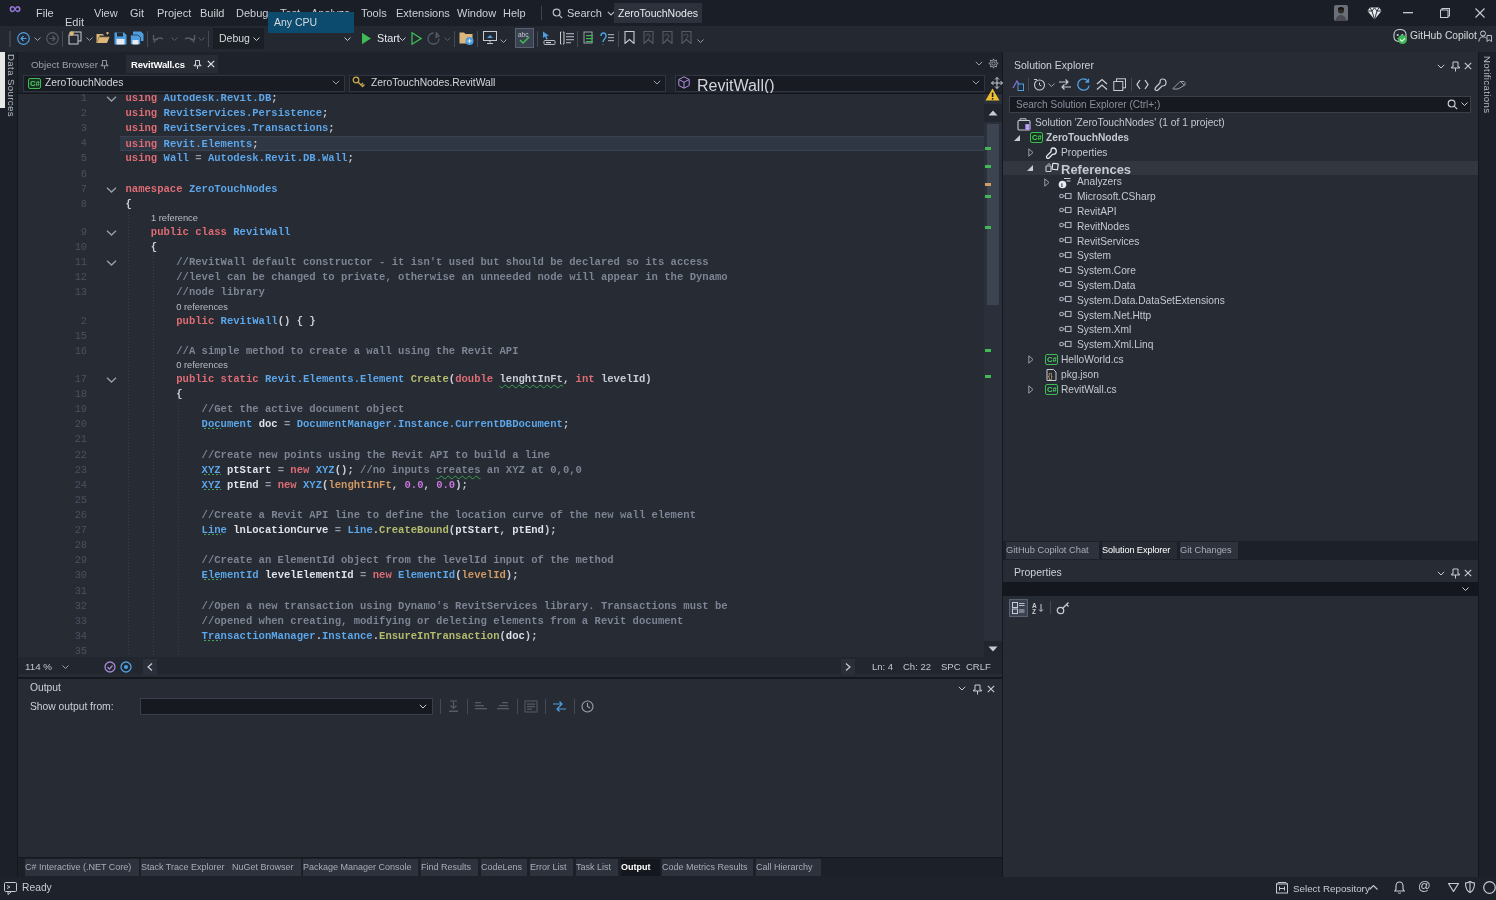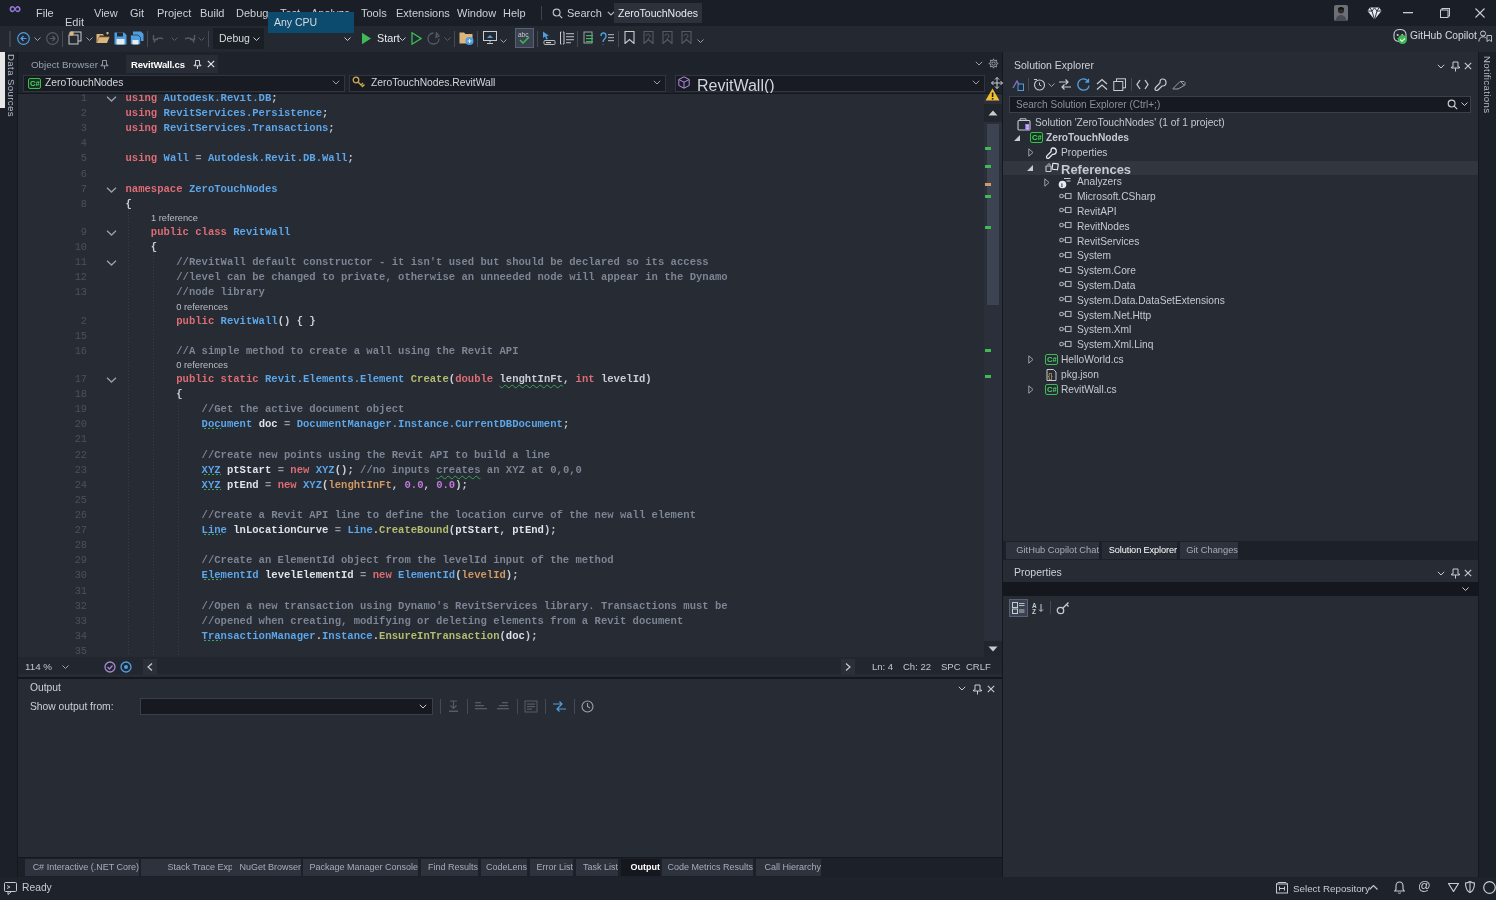--- a/index.html
+++ b/index.html
@@ -11,21 +11,21 @@
 .dts{background-image:radial-gradient(circle,#3fa65b 0.9px,transparent 1.1px);background-size:4px 3px;background-repeat:repeat-x;background-position:1px bottom}
 .cl{position:absolute;left:125.5px;height:15.12px;line-height:15.12px;font-family:"Liberation Mono",monospace;font-size:10.57px;letter-spacing:0;color:#c9ced8;white-space:pre;font-weight:bold;text-shadow:0 0 0.4px rgba(0,0,0,0.3)}
 .curline{background:#303744;left:120px;padding-left:5.5px;right:18px;border-top:1px solid #3a4150;border-bottom:1px solid #3a4150;box-sizing:border-box}
 .lens{position:absolute;height:13.0px;line-height:13.0px;font-size:9.3px;color:#b9bec7}
 .gn{position:absolute;right:0;height:15.12px;line-height:15.12px;font-size:10.3px;color:#4a5260;font-family:"Liberation Mono",monospace}
 .fold{position:absolute;left:106px}
 .guide{position:absolute;width:1px;background-image:linear-gradient(to bottom,#363d4b 1px,transparent 1px);background-size:1px 3px}
 .menu{font-size:11px;color:#ccd0d6}
 .vtext{writing-mode:vertical-rl;font-size:9.6px;color:#b9bfc9;letter-spacing:0.4px}
 .sep{position:absolute;width:1px;background:#474d58}
-.tabbox{position:absolute;top:859px;height:17px;background:#2e323c;color:#a6acb8;font-size:9px;line-height:17px;text-align:right;white-space:nowrap;overflow:hidden}
+.tabbox{position:absolute;top:859px;height:17px;background:#2e323c;color:#a6acb8;font-size:9px;line-height:17px;text-align:left;white-space:nowrap;overflow:hidden}
 .ddbox{position:absolute;background:#16191f;border:1px solid #3a3f49;box-sizing:border-box}
 </style></head><body>
 <div class="abs" style="left:0;top:0;width:1496px;height:26px;background:#1a1e26"></div>
 <div class="abs" style="left:9px;top:-1px;color:#9576d9;font-size:17px;font-weight:bold">∞</div>
 <div class="abs menu" style="left:36px;top:6.5px">File</div>
 <div class="abs menu" style="left:65px;top:16px">Edit</div>
 <div class="abs menu" style="left:94px;top:6.5px">View</div>
 <div class="abs menu" style="left:130px;top:6.5px">Git</div>
 <div class="abs menu" style="left:157px;top:6.5px">Project</div>
 <div class="abs menu" style="left:200px;top:6.5px">Build</div>
@@ -322,20 +322,21 @@
         <div class="gn" style="top:613.84px">33</div>
         <div class="gn" style="top:628.96px">34</div>
         <div class="gn" style="top:644.08px">35</div>
       </div>
       <div class="cl" style="top:91.00px"><i class="kw">using</i> <i class="ty">Autodesk.Revit.DB</i>;</div>
       <svg class="fold" style="top:96.0px" width="11" height="6" viewBox="0 0 11 6">
         <path d="M1 0.7 L5.5 5 L10 0.7" fill="none" stroke="#9aa0aa" stroke-width="1.3"></path>
       </svg>
       <div class="cl" style="top:106.12px"><i class="kw">using</i> <i class="ty">RevitServices.Persistence</i>;</div>
       <div class="cl" style="top:121.24px"><i class="kw">using</i> <i class="ty">RevitServices.Transactions</i>;</div>
+      <div class="cl curline" style="top:136.36px"><i class="kw">using</i> <i class="ty">Revit.Elements</i>;</div>
       <div class="cl" style="top:151.48px"><i class="kw">using</i> <i class="ty">Wall</i> <i class="op">=</i> <i class="ty">Autodesk.Revit.DB.Wall</i>;</div>
       <div class="cl" style="top:166.60px"></div>
       <div class="cl" style="top:181.72px"><i class="kw">namespace</i> <i class="ty">ZeroTouchNodes</i></div>
       <svg class="fold" style="top:186.7px" width="11" height="6" viewBox="0 0 11 6">
         <path d="M1 0.7 L5.5 5 L10 0.7" fill="none" stroke="#9aa0aa" stroke-width="1.3"></path>
       </svg>
       <div class="cl" style="top:196.84px">{</div>
       <div class="lens" style="top:211.96px;left:150.9px">1 reference</div>
       <div class="cl" style="top:224.96px">    <i class="kw">public</i> <i class="kw">class</i> <i class="ty">RevitWall</i></div>
       <svg class="fold" style="top:230.0px" width="11" height="6" viewBox="0 0 11 6">

